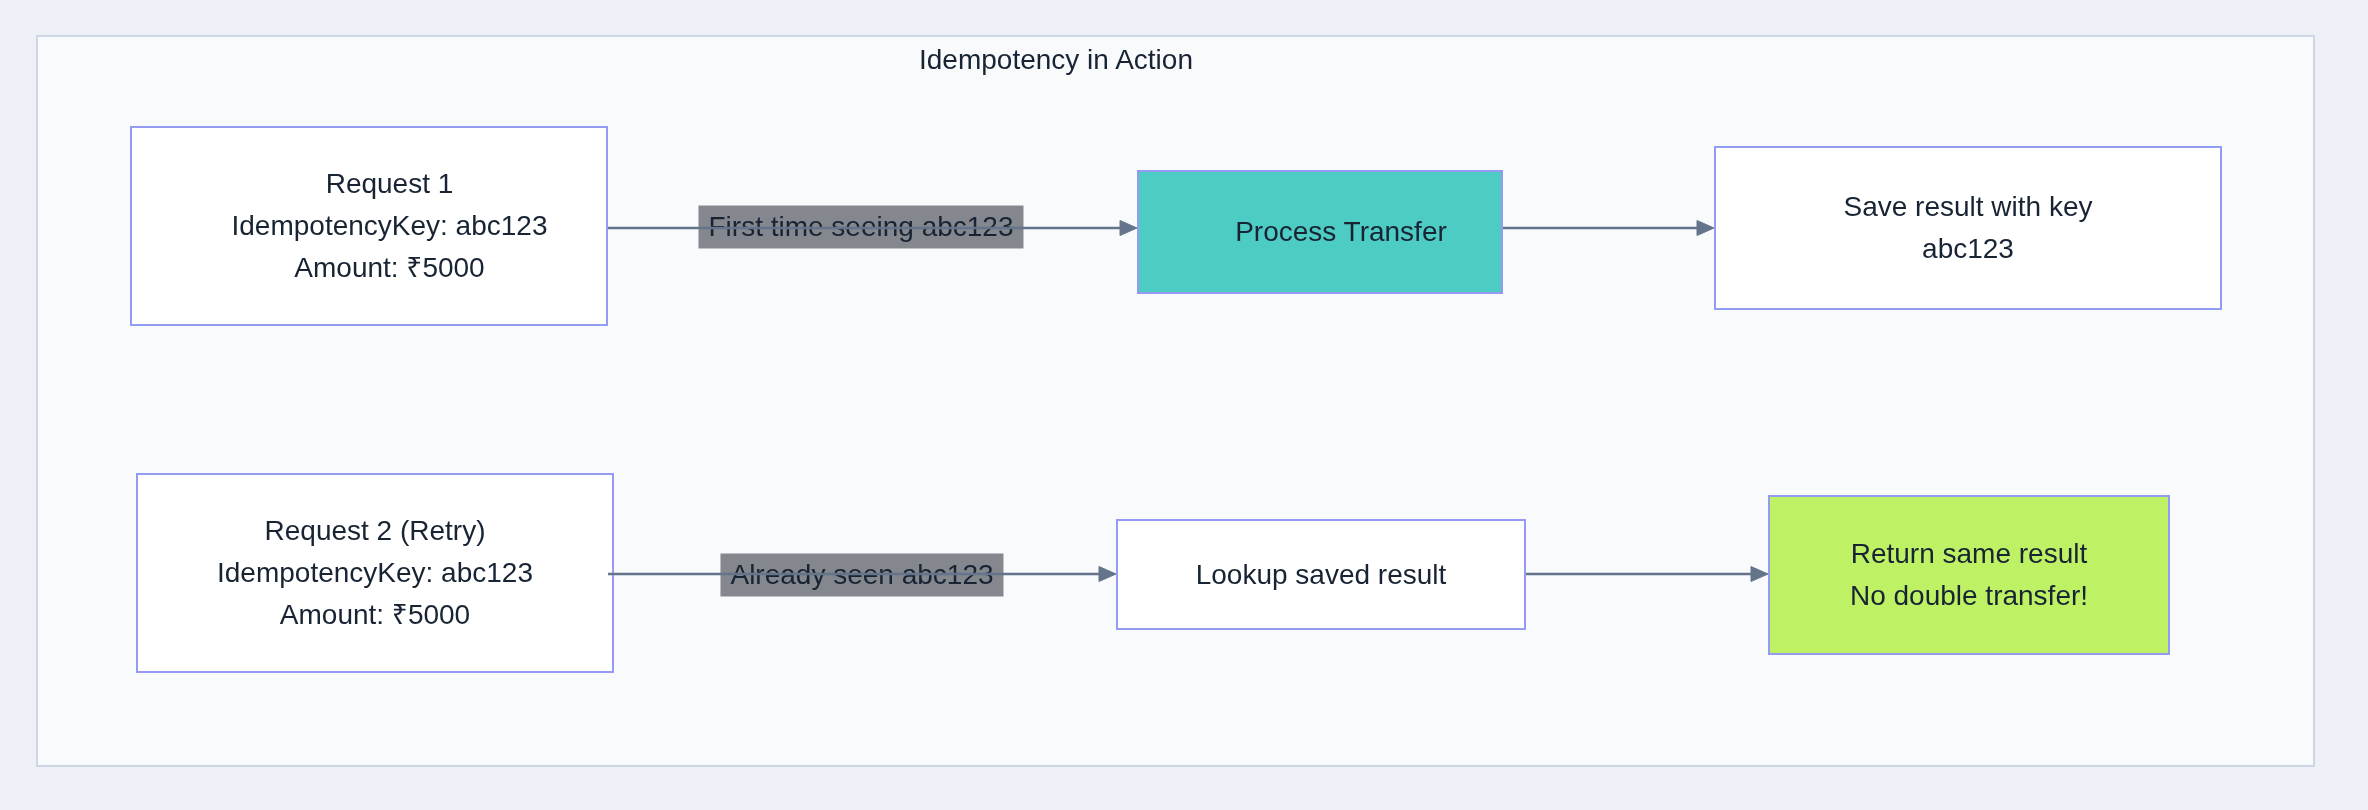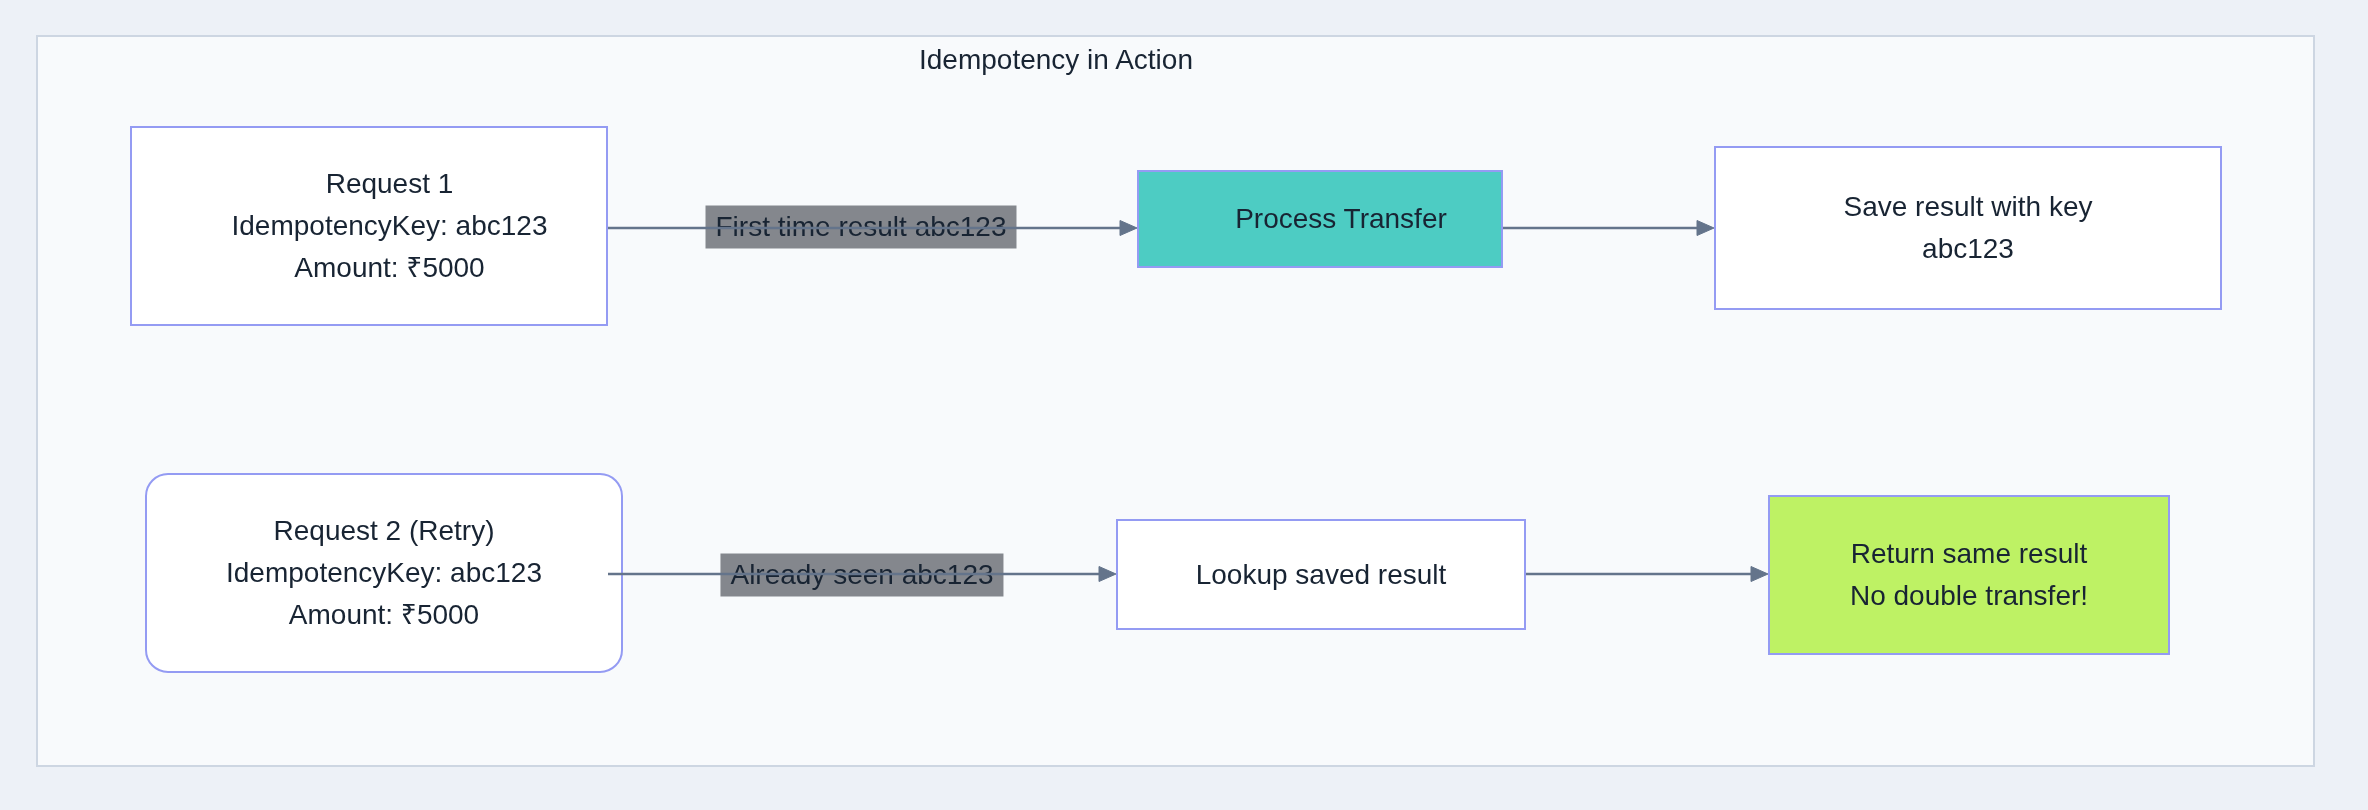--- a/index.html
+++ b/index.html
@@ -49,32 +49,32 @@
   <div class="panel"></div>
 
   <div class="diagram-title">Idempotency in Action</div>
 
   <div class="node" style="left:130px; top:126px; width:478px; height:200px;padding-left:41px;">
     <div>Request 1</div>
     <div>IdempotencyKey: abc123</div>
     <div>Amount: ₹5000</div>
   </div>
 
-  <div class="node teal" style="left:1137px; top:170px; width:366px; height:98px;padding-left:42px;">
+  <div class="node teal" style="left:1137px; top:170px; width:366px; height:124px;padding-left:42px;">
     <div>Process Transfer</div>
   </div>
 
   <div class="node" style="left:1714px; top:146px; width:508px; height:164px;">
     <div>Save result with key</div>
     <div>abc123</div>
   </div>
 
-  <div class="edge-label" style="left:861px; top:227px;">First time result abc123</div>
+  <div class="edge-label" style="left:861px; top:227px;">First time seeing abc123</div>
 
-  <div class="node" style="left:145px; top:473px; width:478px; height:200px;border-radius:23px;">
+  <div class="node" style="left:136px; top:473px; width:478px; height:200px;">
     <div>Request 2 (Retry)</div>
     <div>IdempotencyKey: abc123</div>
     <div>Amount: ₹5000</div>
   </div>
 
   <div class="node" style="left:1116px; top:519px; width:410px; height:111px;">
     <div>Lookup saved result</div>
   </div>
 
   <div class="node yellow" style="left:1768px; top:495px; width:402px; height:160px;">

